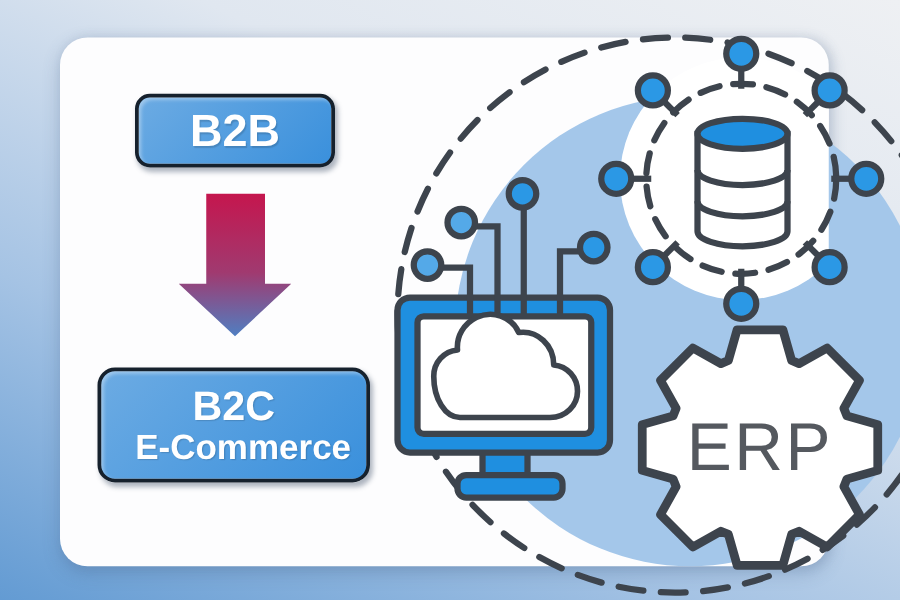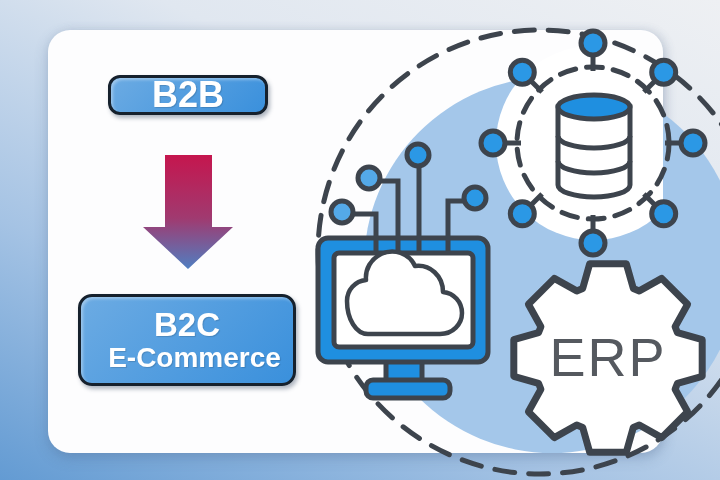--- a/index.html
+++ b/index.html
@@ -20,21 +20,21 @@
   .cloud{fill:#ffffff;stroke:var(--outline-dark,#3d444d);stroke-width:4.5;stroke-linejoin:round;}
   .gear{fill:#ffffff;stroke:var(--outline-dark,#3d444d);stroke-width:7;stroke-linejoin:round;}
   .erp-text{font-family:"Liberation Sans",sans-serif;font-size:54px;font-weight:400;
     letter-spacing:2px;fill:var(--erp-text,#55595f);}
   .badge{position:absolute;box-sizing:border-box;display:flex;flex-direction:column;align-items:center;
     justify-content:center;color:#fff;font-weight:bold;text-align:center;
     background:linear-gradient(135deg,var(--button-blue-light,#6cabe3) 0%,var(--button-blue-dark,#3a90dc) 100%);
     border:3px solid var(--button-border,#16212d);
     box-shadow:2px 3px 4px rgba(25,45,75,.35),inset 2px 2px 3px rgba(255,255,255,.35);
     text-shadow:1px 1px 1px rgba(0,0,0,.15);}
-  .b2b{left:108px;top:75px;width:160px;height:40px;border-radius:12px;font-size:36px;}
+  .b2b{left:108px;top:75px;width:160px;height:59px;border-radius:12px;font-size:36px;}
   .b2c{left:78px;top:294px;width:218px;height:92px;border-radius:14px;font-size:33px;line-height:1.08;text-align:center;}
   .b2c .sub{font-size:28px;margin-left:15px;}
 </style>
 </head>
 <body>
 
 <div class="canvas">
 
   <div class="card"></div>
 

